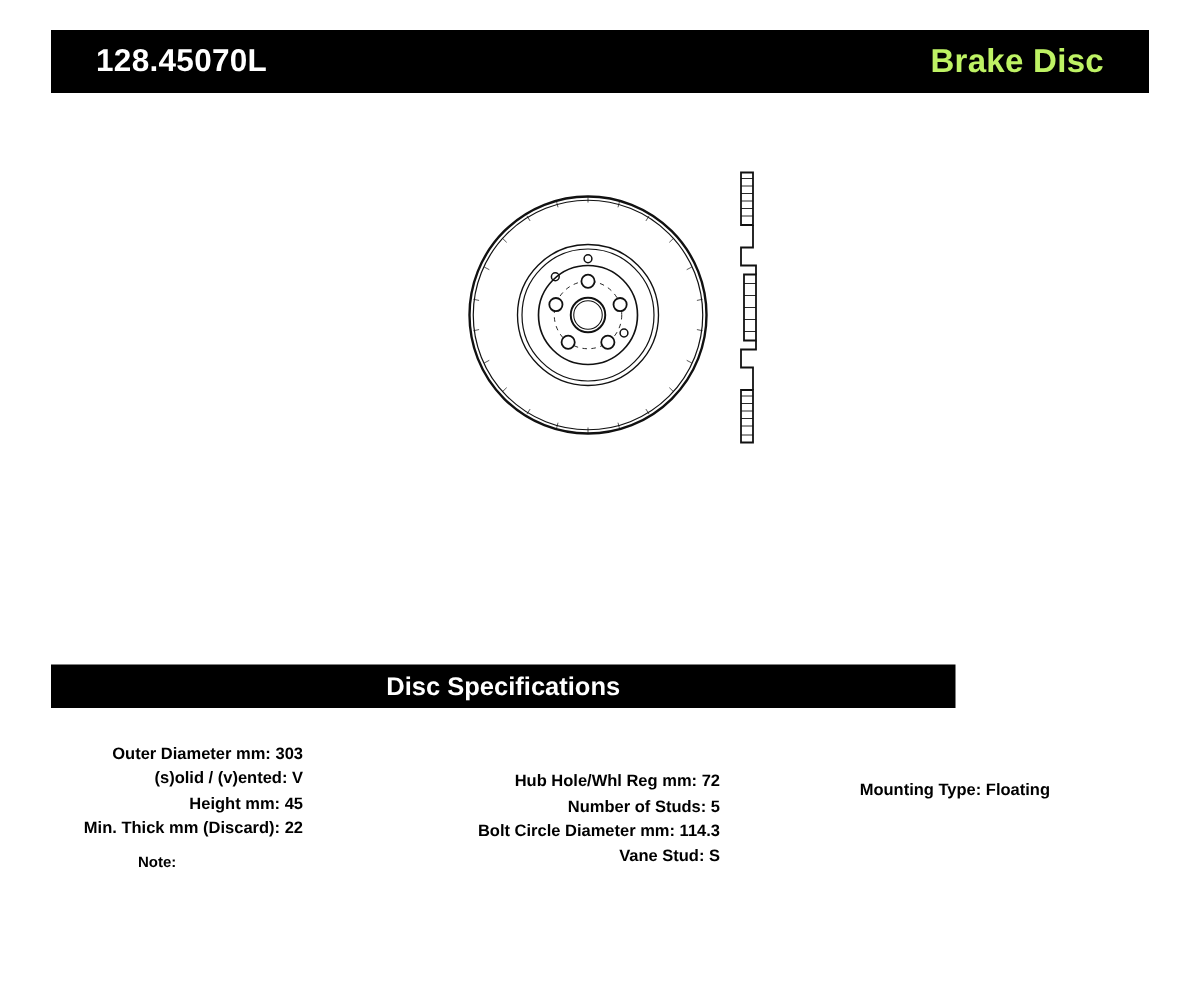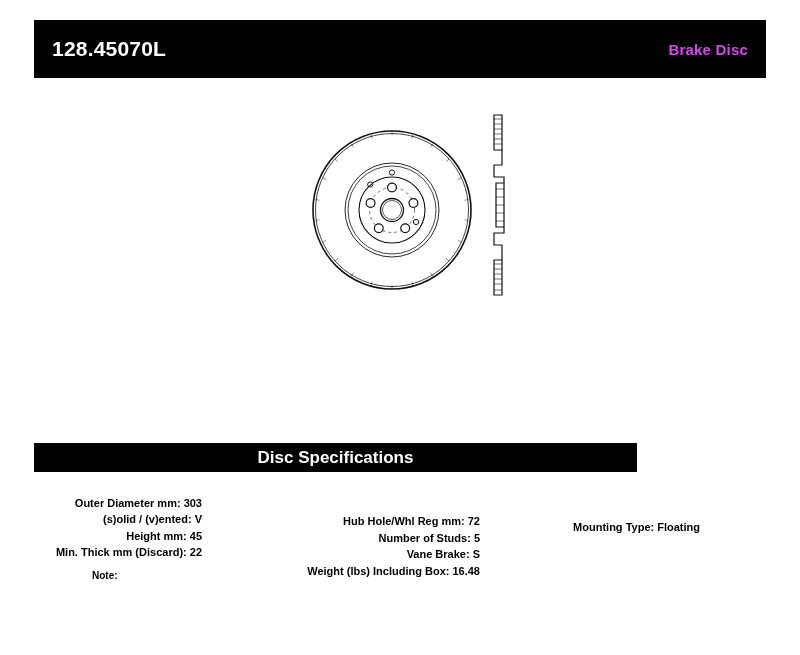--- a/index.html
+++ b/index.html
@@ -15,37 +15,37 @@
     color: #000000;
     overflow: hidden;
   }
 
   
   .header-bar {
     position: absolute;
     left: 34px;
     top: 20px;
     width: 732px;
-    height: 58px;
+    height: 42px;
     background: #000000;
     display: flex;
     align-items: center;
     justify-content: space-between;
     box-sizing: border-box;
-    padding: 0 18px;
+    padding: 0 30px;
   }
   .header-part-number {
     color: #ffffff;
     font-size: 21px;
     font-weight: bold;
     letter-spacing: 0.2px;
   }
   .header-title {
-    color: #d946ef;
-    font-size: 15px;
+    color: #bef264;
+    font-size: 22px;
     font-weight: bold;
     letter-spacing: 0.2px;
   }
 
   
   .drawing-area {
     position: absolute;
     left: 34px;
     top: 75px;
     width: 732px;
@@ -238,22 +238,22 @@
   <div class="col-left">
     <div class="spec-line">Outer Diameter mm: 303</div>
     <div class="spec-line">(s)olid / (v)ented: V</div>
     <div class="spec-line">Height mm: 45</div>
     <div class="spec-line">Min. Thick mm (Discard): 22</div>
   </div>
 
   <div class="col-mid">
     <div class="spec-line">Hub Hole/Whl Reg mm: 72</div>
     <div class="spec-line">Number of Studs: 5</div>
-    <div class="spec-line">Vane Brake: S</div>
-    <div class="spec-line">Weight (lbs) Including Box: 16.48</div>
+    <div class="spec-line">Bolt Circle Diameter mm: 114.3</div>
+    <div class="spec-line">Vane Stud: S</div>
   </div>
 
   <div class="col-right">
     <div class="spec-line">Mounting Type: Floating</div>
   </div>
 
 </div>
 
 <div class="note">
   <span>Note:</span>

